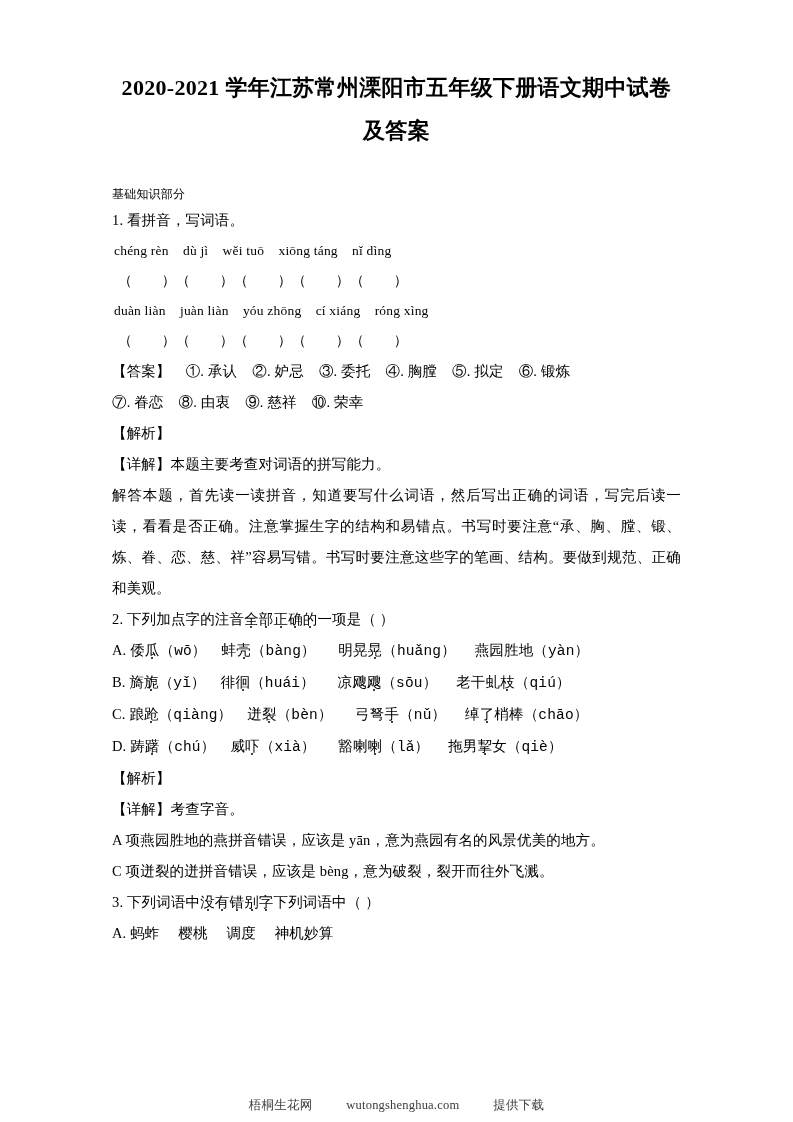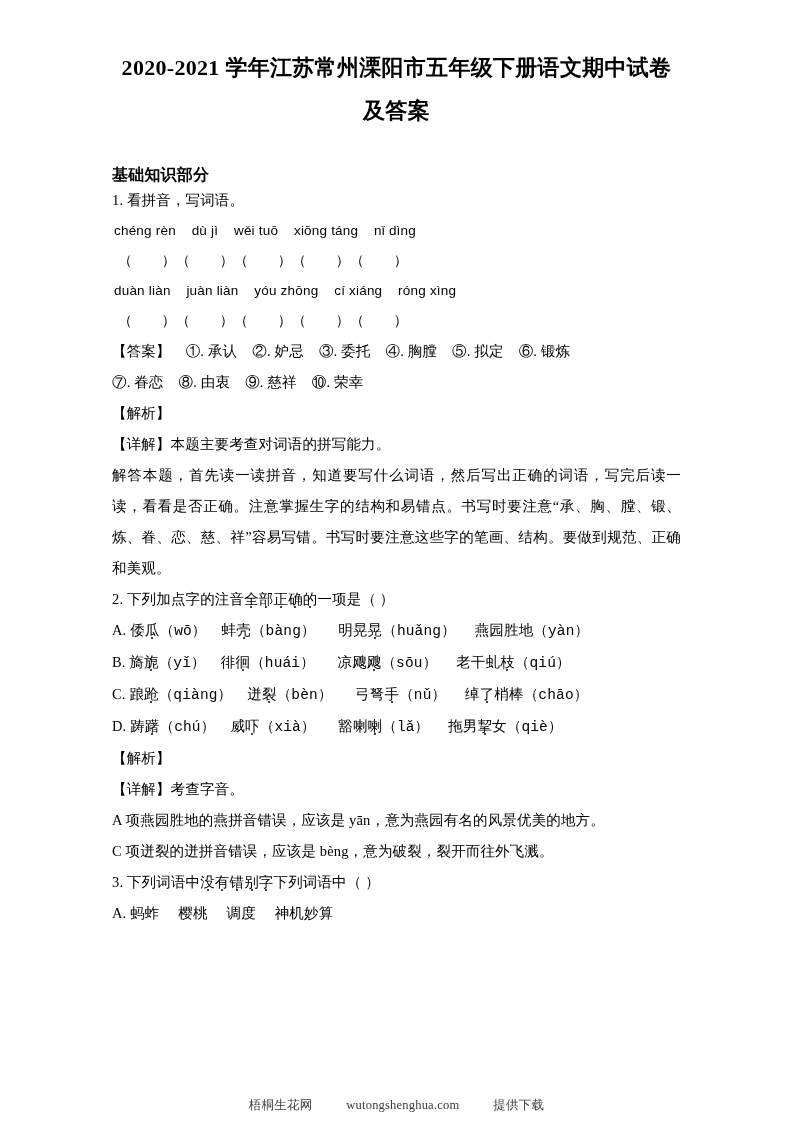--- a/index.html
+++ b/index.html
@@ -19,50 +19,50 @@
     position: absolute;
     left: 0; top: 0;
     width: 793px;
     height: 1122px;
     box-sizing: border-box;
     padding: 0 112px;
   }
   
   .doc-title {
     margin: 0;
-    padding-top: 46px;
+    padding-top: 66px;
     font-size: 22px;
     font-weight: 600;
     line-height: 43px;
     text-align: center;
     letter-spacing: 0.3px;
     font-family: "Liberation Serif", "DejaVu Serif", serif;
   }
   
   .section-head {
-    font-size: 16px;
-    font-weight: bold;
+    font-size: 12px;
+    font-weight: normal;
     line-height: 21px;
     margin-top: 32px;
     letter-spacing: 0.2px;
   }
   .para {
     font-size: 14.5px;
     line-height: 31px;
     text-align: justify;
     letter-spacing: 0.15px;
   }
   .q-line {
     font-size: 14.5px;
     line-height: 31px;
     letter-spacing: 0.15px;
   }
   
   .pinyin-row {
-    font-family: Liberation Sans, sans-serif;
+    font-family: Liberation Serif, serif;
     font-size: 13.5px;
     line-height: 30px;
     white-space: pre;
     letter-spacing: 0.2px;
     padding-left: 2px;
   }
   .blank-row {
     font-size: 14px;
     line-height: 30px;
     white-space: pre;

